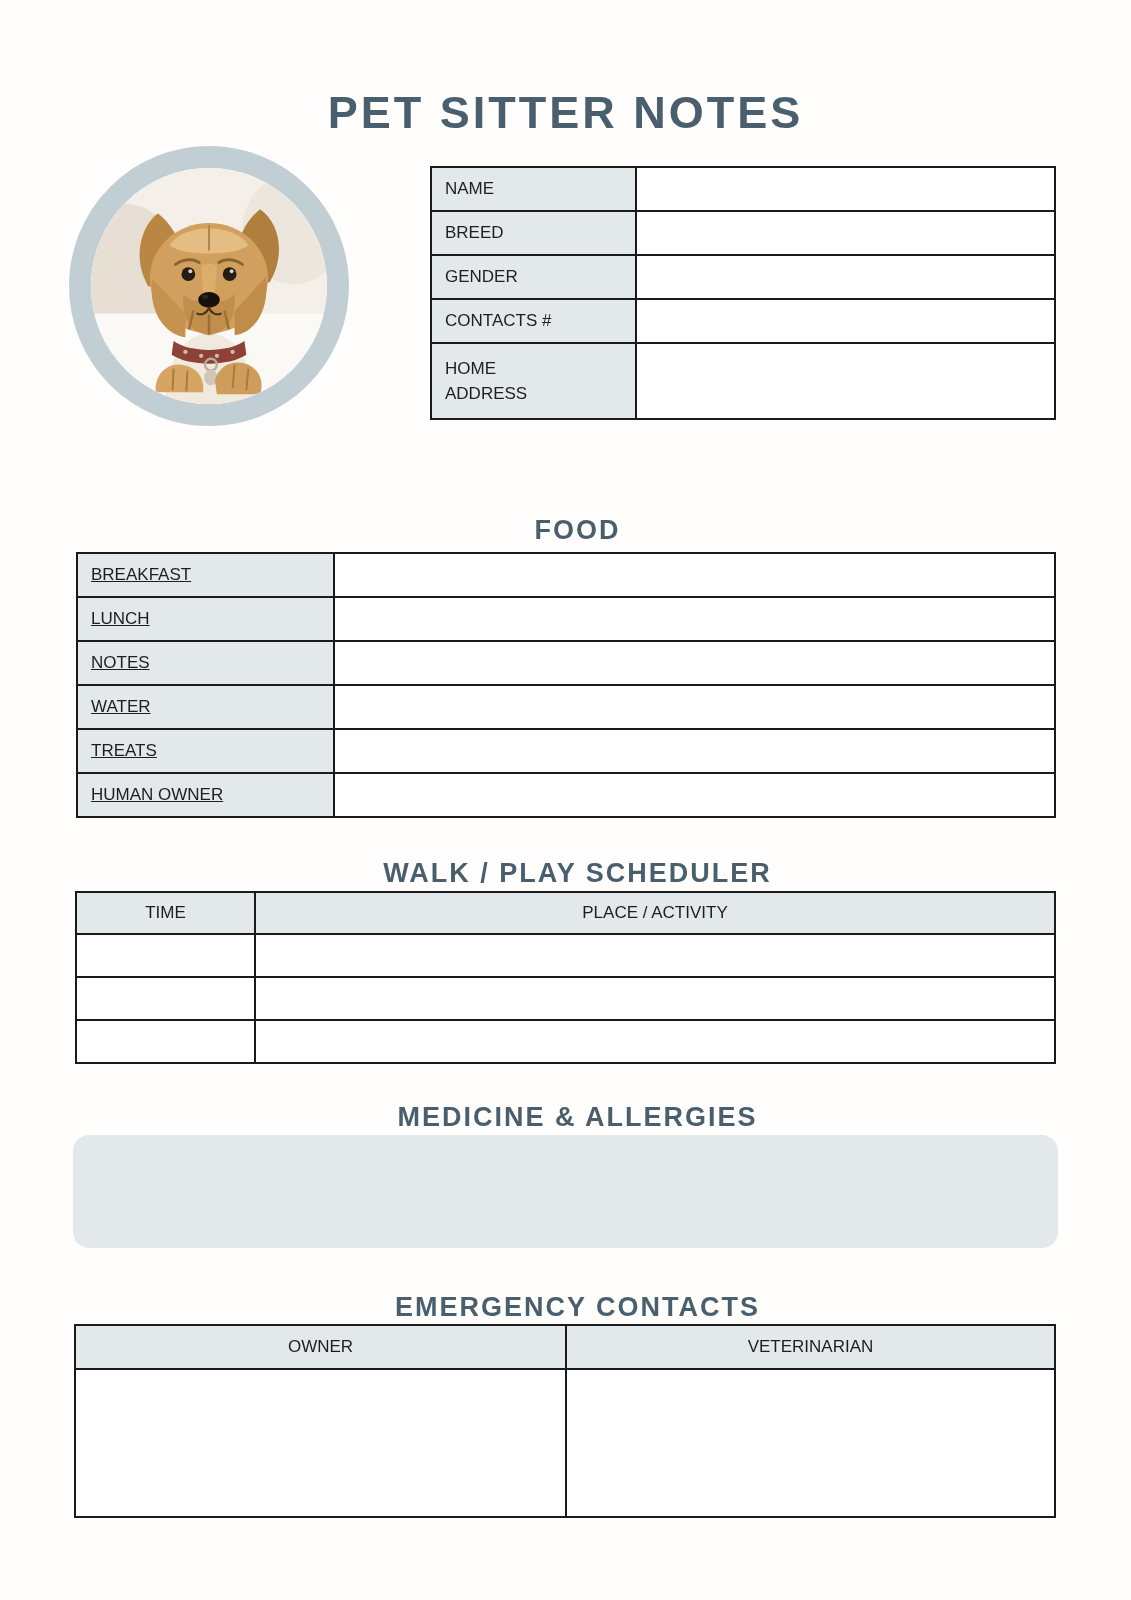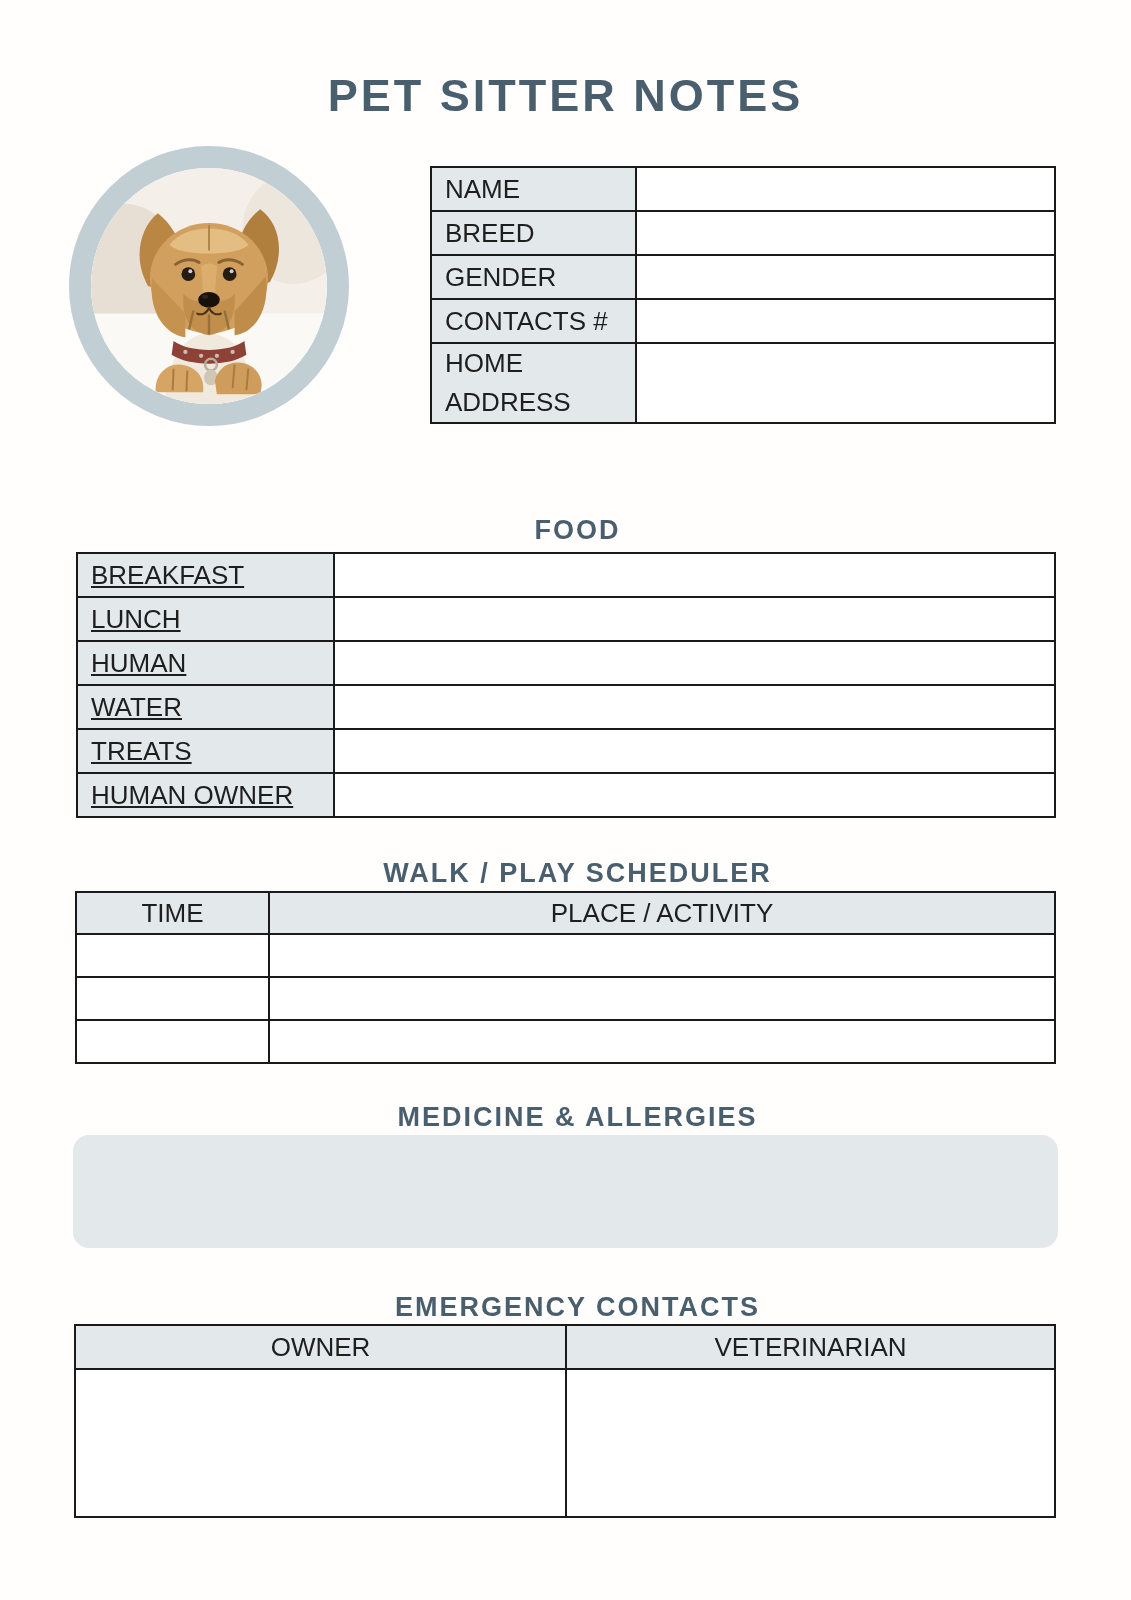--- a/index.html
+++ b/index.html
@@ -8,21 +8,21 @@
     --ring:#c1cfd4;
     --line:#1a1a1a;
   }
   *{box-sizing:border-box;}
   html,body{margin:0;padding:0;background:#ffffff;}
   .page{
     position:relative;width:1131px;height:1600px;margin:0 auto;
     background:#fffefd;font-family:"Liberation Sans",sans-serif;overflow:hidden;
   }
   .title{
-    position:absolute;top:70px;left:0;width:100%;margin:0;text-align:center;
+    position:absolute;top:87px;left:0;width:100%;margin:0;text-align:center;
     font-size:45px;font-weight:bold;letter-spacing:3px;color:var(--accent);
   }
   .section-h{
     position:absolute;left:0;width:100%;margin:12px;text-align:center;
     font-size:27px;font-weight:bold;letter-spacing:2px;color:var(--accent);
   }
   #food-h{top:503px;}
   #walk-h{top:846px;}
   #med-h{top:1090px;}
   #emg-h{top:1280px;}
@@ -31,38 +31,38 @@
   .photo-ring{
     position:absolute;left:69px;top:146px;width:280px;height:280px;
     border:22px solid var(--ring);border-radius:50%;background:#ffffff;
     display:flex;align-items:center;justify-content:center;
   }
   .photo{width:246px;height:246px;border-radius:50%;overflow:hidden;}
   .photo svg{display:block;width:100%;height:100%;}
 
   
   table{border-collapse:collapse;table-layout:fixed;}
-  td,th{border:2px solid var(--line);font-size:26px;color:#1e1e1e;font-weight:normal;}
+  td,th{border:2px solid var(--line);font-size:17px;color:#1e1e1e;font-weight:normal;}
   td.lbl,th.hdr{background:var(--panel);}
   td.lbl{padding:0 8px 0 13px;vertical-align:middle;}
   td.val{background:#ffffff;}
   th.hdr{text-align:center;vertical-align:middle;}
 
   .info-table{position:absolute;left:430px;top:166px;width:626px;}
   .info-table .c1{width:205px;}
   .info-table tr td{height:44px;}
   .info-table tr.tall td{height:76px;}
   .wrap2{display:inline-block;max-width:125px;line-height:1.5;}
 
   .food-table{position:absolute;left:76px;top:552px;width:980px;}
   .food-table .c1{width:257px;text-decoration:underline;}
   .food-table td{height:44px;}
 
   .walk-table{position:absolute;left:75px;top:891px;width:981px;}
-  .walk-table .c1{width:193px;}
+  .walk-table .c1{width:179px;}
   .walk-table th{height:42px;}
   .walk-table td{height:43px;}
 
   .med-box{
     position:absolute;left:73px;top:1135px;width:985px;height:113px;
     background:var(--panel);border-radius:16px;padding:14px 18px;
     font-size:20px;color:#1e1e1e;
   }
 
   .emg-table{position:absolute;left:74px;top:1324px;width:982px;}
@@ -162,21 +162,21 @@
     <tbody>
         <tr>
       <td class="lbl c1"><span>BREAKFAST</span></td>
       <td class="val"></td>
     </tr>
     <tr>
       <td class="lbl c1"><span>LUNCH</span></td>
       <td class="val"></td>
     </tr>
     <tr>
-      <td class="lbl c1"><span>HUMAN</span></td>
+      <td class="lbl c1"><span>NOTES</span></td>
       <td class="val"></td>
     </tr>
     <tr>
       <td class="lbl c1"><span>WATER</span></td>
       <td class="val"></td>
     </tr>
     <tr>
       <td class="lbl c1"><span>TREATS</span></td>
       <td class="val"></td>
     </tr>

